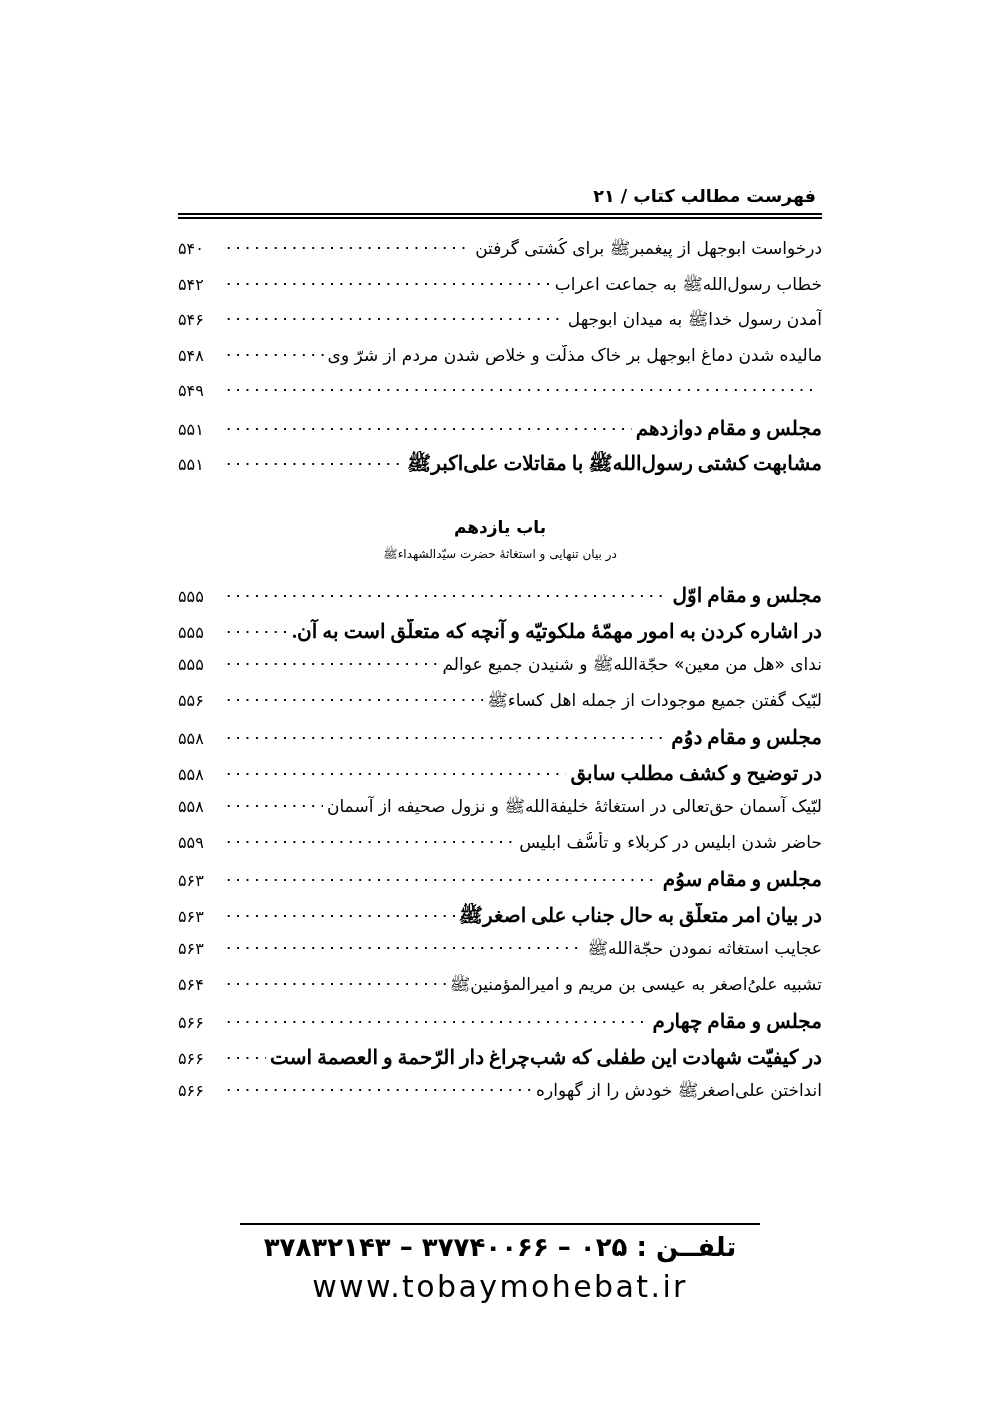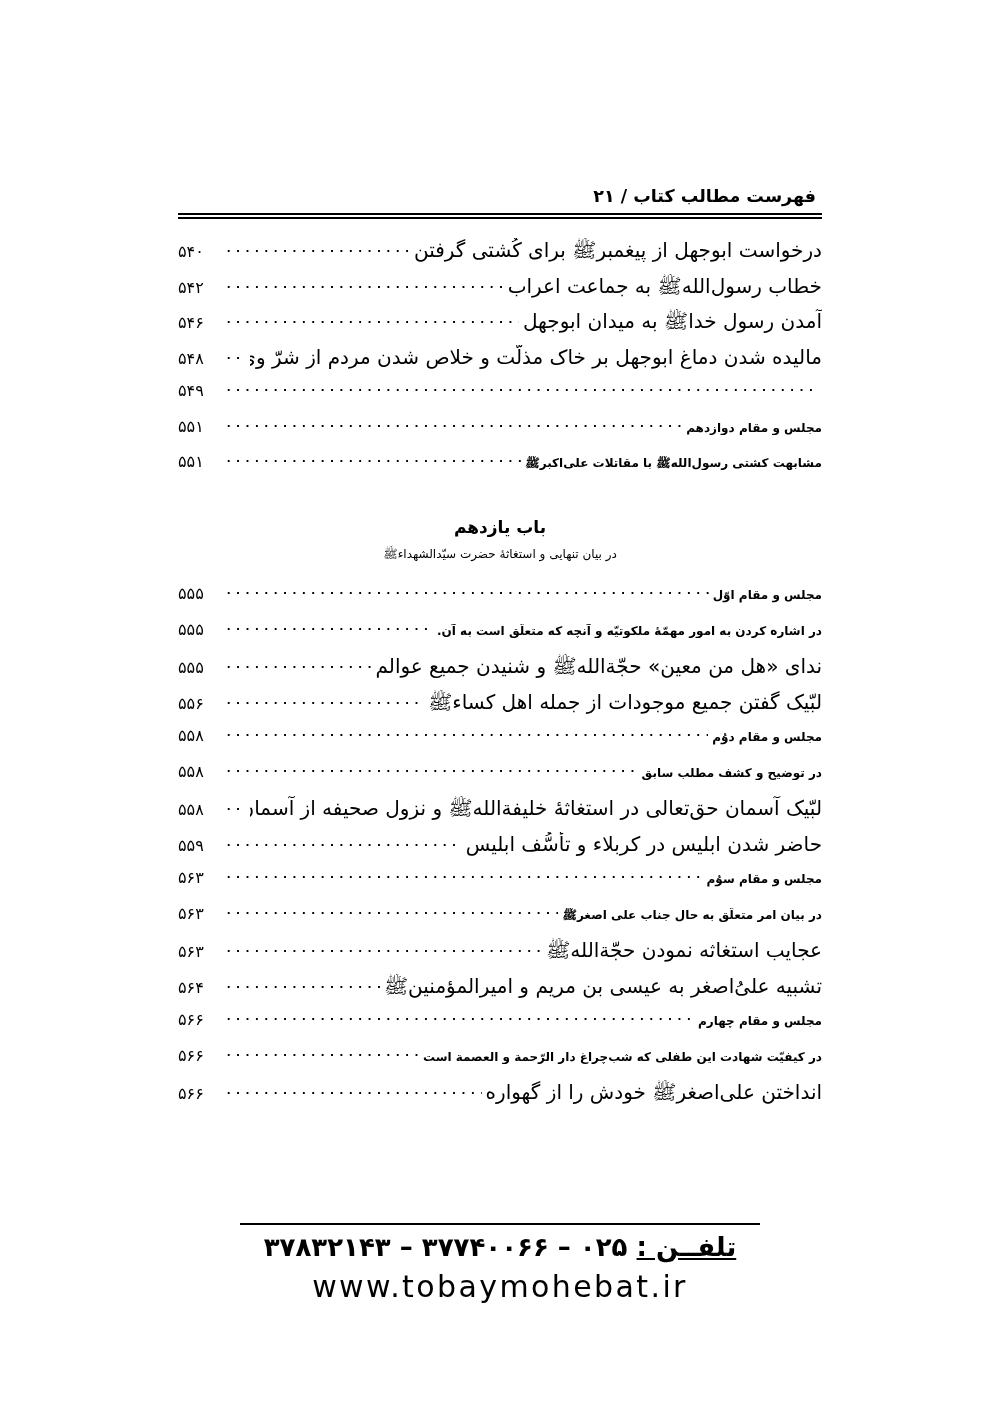--- a/index.html
+++ b/index.html
@@ -69,21 +69,21 @@
     display: flex;
     align-items: baseline;
     flex-direction: row;
     width: 100%;
     height: 35.5px;
     direction: rtl;
     white-space: nowrap;
   }
   .entry .etitle {
     flex: 0 1 auto;
-    font-size: 20px;
+    font-size: 17px;
     line-height: 1.2;
     letter-spacing: -0.15px;
     order: 1;
     max-width: 100%;
     overflow: hidden;
     text-overflow: clip;
   }
   .entry .leader {
     flex: 1 1 auto;
     order: 2;
@@ -107,21 +107,21 @@
   .entry .pageno {
     flex: 0 0 auto;
     order: 3;
     font-size: 16px;
     letter-spacing: 0.3px;
     text-align: left;
     min-width: 42px;
     direction: rtl;
   }
 
-  .entry.bold .etitle { font-weight: 700; font-size: 12px; }
+  .entry.bold .etitle { font-weight: 700; font-size: 20px; font-family: Liberation Serif, serif; }
   .entry.bold .pageno { font-weight: 400; }
 
   
   .bab-block {
     text-align: center;
     direction: rtl;
   }
   .bab-title {
     font-size: 17px;
     font-weight: 700;
@@ -163,21 +163,21 @@
     margin: 0 auto 6px auto;
   }
   .phone-line {
     font-size: 26px;
     font-weight: 700;
     letter-spacing: 1.2px;
     line-height: 1.25;
     white-space: nowrap;
     direction: rtl;
   }
-  .phone-line .label { letter-spacing: 0px; text-decoration: underline; }
+  .phone-line .label { letter-spacing: 0px; }
   .site-line {
     margin-top: 6px;
     font-size: 30px;
     font-weight: 400;
     letter-spacing: 2.4px;
     direction: ltr;
     font-family: "DejaVu Sans", "Liberation Sans", sans-serif;
     white-space: nowrap;
   }
 </style>

